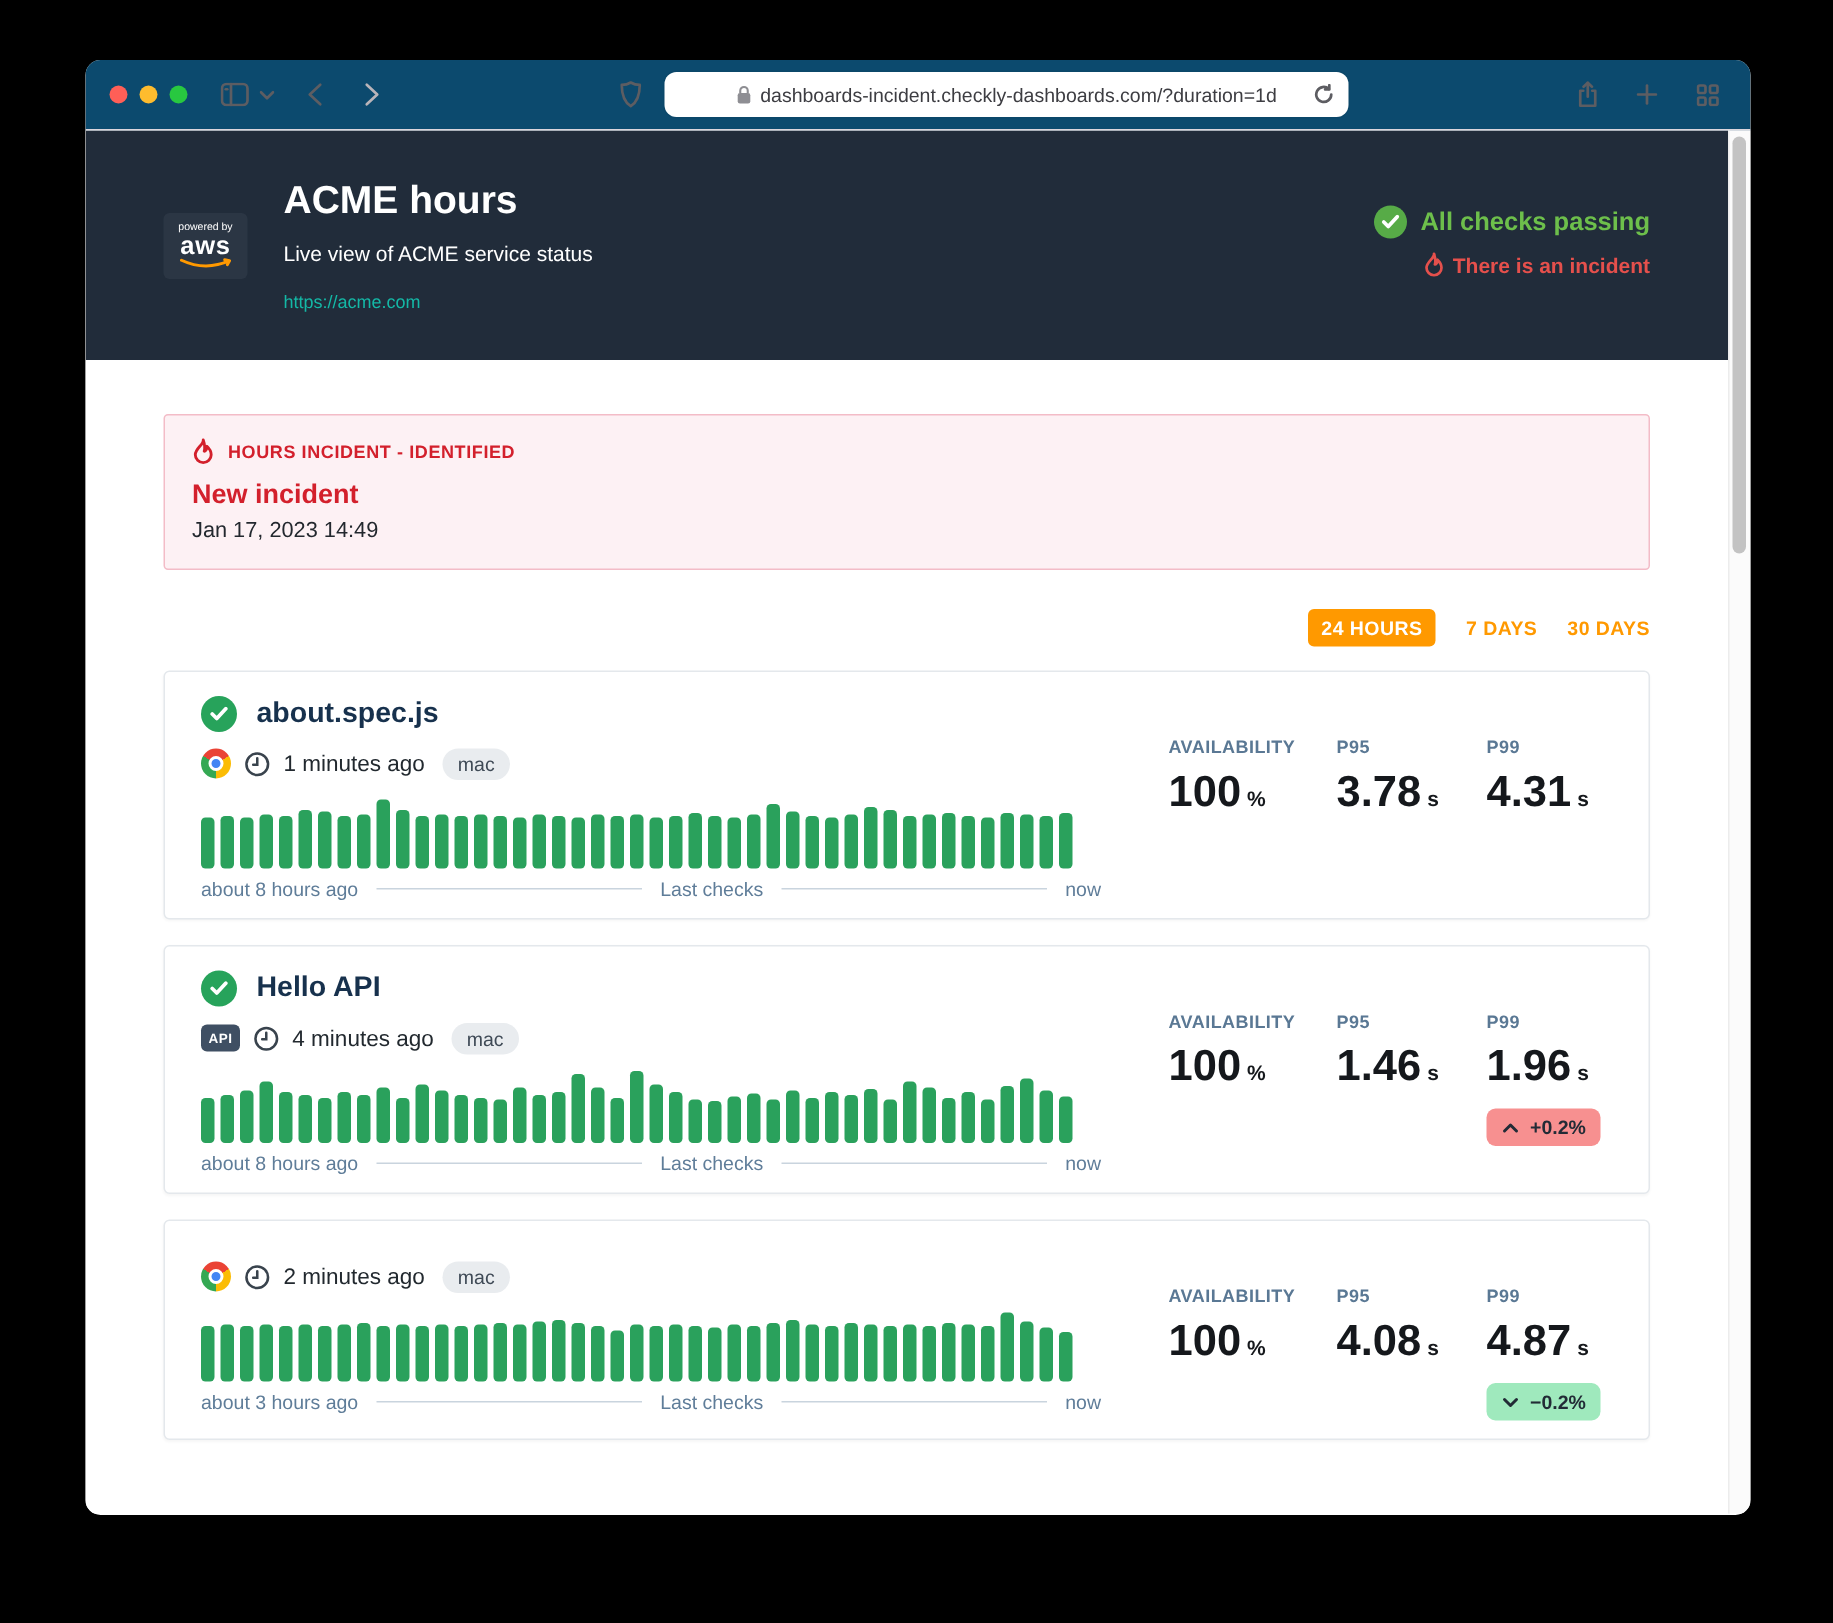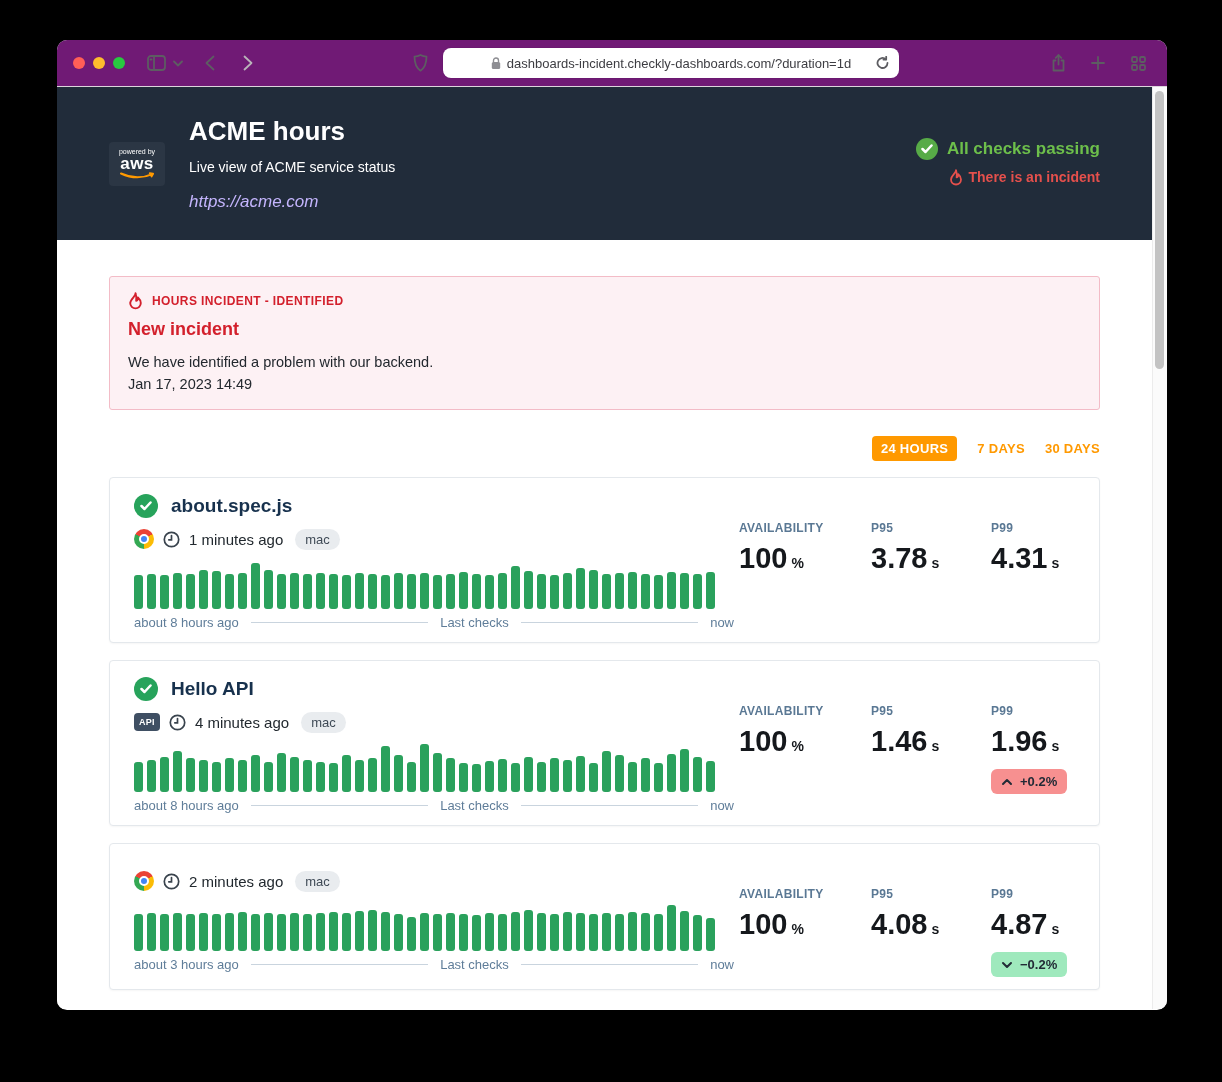--- a/index.html
+++ b/index.html
@@ -2,21 +2,21 @@
 <html><head>
 <meta charset="utf-8">
 <style>
   * { margin:0; padding:0; box-sizing:border-box; }
   html,body { width:1222px; height:1082px; background:#000; font-family:"Liberation Sans",sans-serif; }
 
   .window { position:absolute; left:57px; top:40px; width:1110px; height:970px;
     border-radius:10px; overflow:hidden; background:#fff; }
 
   
-  .toolbar { height:47px; background:#701a75; border-bottom:1px solid #dcd5dc;
+  .toolbar { height:47px; background:#0c4a6e; border-bottom:1px solid #dcd5dc;
     display:flex; align-items:center; padding:0 16px; color:#5d5d62; }
   .lights { display:flex; gap:8px; margin-right:18px; }
   .light { width:12px; height:12px; border-radius:50%; }
   .tl-close{background:#ff5f57}.tl-min{background:#febc2e}.tl-zoom{background:#28c840}
   .tb-ic { display:inline-flex; align-items:center; justify-content:center; width:26px; height:26px; }
   .tb-ic svg { stroke:#5d5d62; fill:none; stroke-width:1.8; stroke-linecap:round; stroke-linejoin:round; }
   .tb-ic.dim svg { stroke:#b9b4b9; }
   .spacer { flex:1; }
   .urlbar { width:456px; height:30px; background:#fff; border-radius:8px;
     display:flex; align-items:center; justify-content:center; position:relative;
@@ -31,21 +31,21 @@
     background:#c3c3c3; border-radius:5px; }
 
   
   .hero { height:153px; background:#212c3a; color:#fff; display:flex; align-items:center; padding:0 52px; }
   .logo-panel { width:56px; height:44px; background:#2b3644; border-radius:4px;
     display:flex; flex-direction:column; align-items:center; justify-content:center; margin-right:24px; }
   .logo-top { font-size:7px; color:#fff; }
   .logo-aws { font-size:17px; font-weight:bold; color:#fff; line-height:1; letter-spacing:.5px; }
   .hero-title { font-size:26px; font-weight:bold; }
   .hero-sub { font-size:14px; margin-top:12px; }
-  .hero-link { font-size:17px; color:#c4b5fd; margin-top:17px; display:inline-block; text-decoration:none;font-style:italic; }
+  .hero-link { font-size:12px; color:#14b8a6; margin-top:17px; display:inline-block; text-decoration:none; }
   .hero-right { margin-left:auto; text-align:right; }
   .status-ok { display:inline-flex; align-items:center; gap:9px; font-size:17px; font-weight:bold; color:#6dbf4b; }
   .incident-link { display:inline-flex; align-items:center; gap:6px; font-size:14px; font-weight:bold; color:#e5504c; margin-top:9px; cursor:pointer; }
 
   .check-circle { border-radius:50%; background:#27a35b; display:inline-flex; align-items:center; justify-content:center; flex:none; }
   .check-circle svg { stroke:#fff; fill:none; stroke-width:2.5; stroke-linecap:round; stroke-linejoin:round; }
   .check-circle.hero-ok { width:22px; height:22px; background:#57ab47; }
 
   .flame svg { fill:none; stroke-width:1.8; stroke-linecap:round; stroke-linejoin:round; }
 
@@ -79,21 +79,21 @@
     padding:4px 5px; border-radius:4px; letter-spacing:.3px; flex:none; }
   .clock svg { stroke:#39434d; fill:none; stroke-width:1.7; stroke-linecap:round; }
   .env { background:#e9ecef; color:#3f4a56; font-size:13px; padding:3px 10px; border-radius:11px; margin-left:3px; }
 
   .chart { margin-top:13px; height:46px; display:flex; align-items:flex-end; gap:4px; }
   .bar { width:9px; background:#2aa15c; border-radius:3px; flex:none; }
 
   .axis { display:flex; align-items:center; margin-top:6px; font-size:13px; color:#5f7d99; }
   .axis-line { flex:1; height:1px; background:#c9d4de; margin:0 12px; }
 
-  .card-right { margin-left:auto; display:flex; gap:36px; padding-top:27px;justify-content:space-between; }
+  .card-right { margin-left:auto; display:flex; gap:16px; padding-top:27px;justify-content:space-between; }
   .stat { min-width:84px; }
   .stat.first { min-width:96px; }
   .stat-label { font-size:12px; font-weight:bold; color:#5a7894; letter-spacing:.3px; }
   .stat-value { margin-top:7px; font-size:29px; font-weight:bold; color:#15181c; }
   .stat-unit { font-size:14px; margin-left:4px; }
   .trend { margin-top:11px; display:inline-flex; align-items:center; gap:7px;
     padding:5px 10px; border-radius:6px; font-size:13px; font-weight:bold; color:#222b36; }
   .trend.up { background:#f79090; }
   .trend.down { background:#9fe9bd; }
   .trend svg { stroke:#222b36; fill:none; stroke-width:2; stroke-linecap:round; stroke-linejoin:round; }
@@ -217,21 +217,20 @@
         <div class="banner">
           <div class="banner-label-row">
             <span class="flame" style="display:inline-flex">
               <svg width="15" height="18" viewBox="0 0 14 17" stroke="#d3202c">
                   <path d="M7 1.2 C7.5 4 2 6.5 2 10.5 a5 5 0 0 0 10 0 C12 8.2 10.6 6.4 9.3 5.2 C9.6 7.4 8 8.4 7.6 8.3 C8.4 5.8 7.6 3 7 1.2 Z"></path>
                 </svg>
             </span>
             <span class="banner-label">HOURS INCIDENT - IDENTIFIED</span>
           </div>
           <div class="banner-title">New incident</div>
-          <div class="banner-body">We have identified a problem with our backend.</div>
           <div class="banner-date">Jan 17, 2023 14:49</div>
         </div>
 
         <div class="range-row">
             <span class="range-tab active">24 HOURS</span>
             <span class="range-tab">7 DAYS</span>
             <span class="range-tab">30 DAYS</span>
           </div>
 
         <div>

